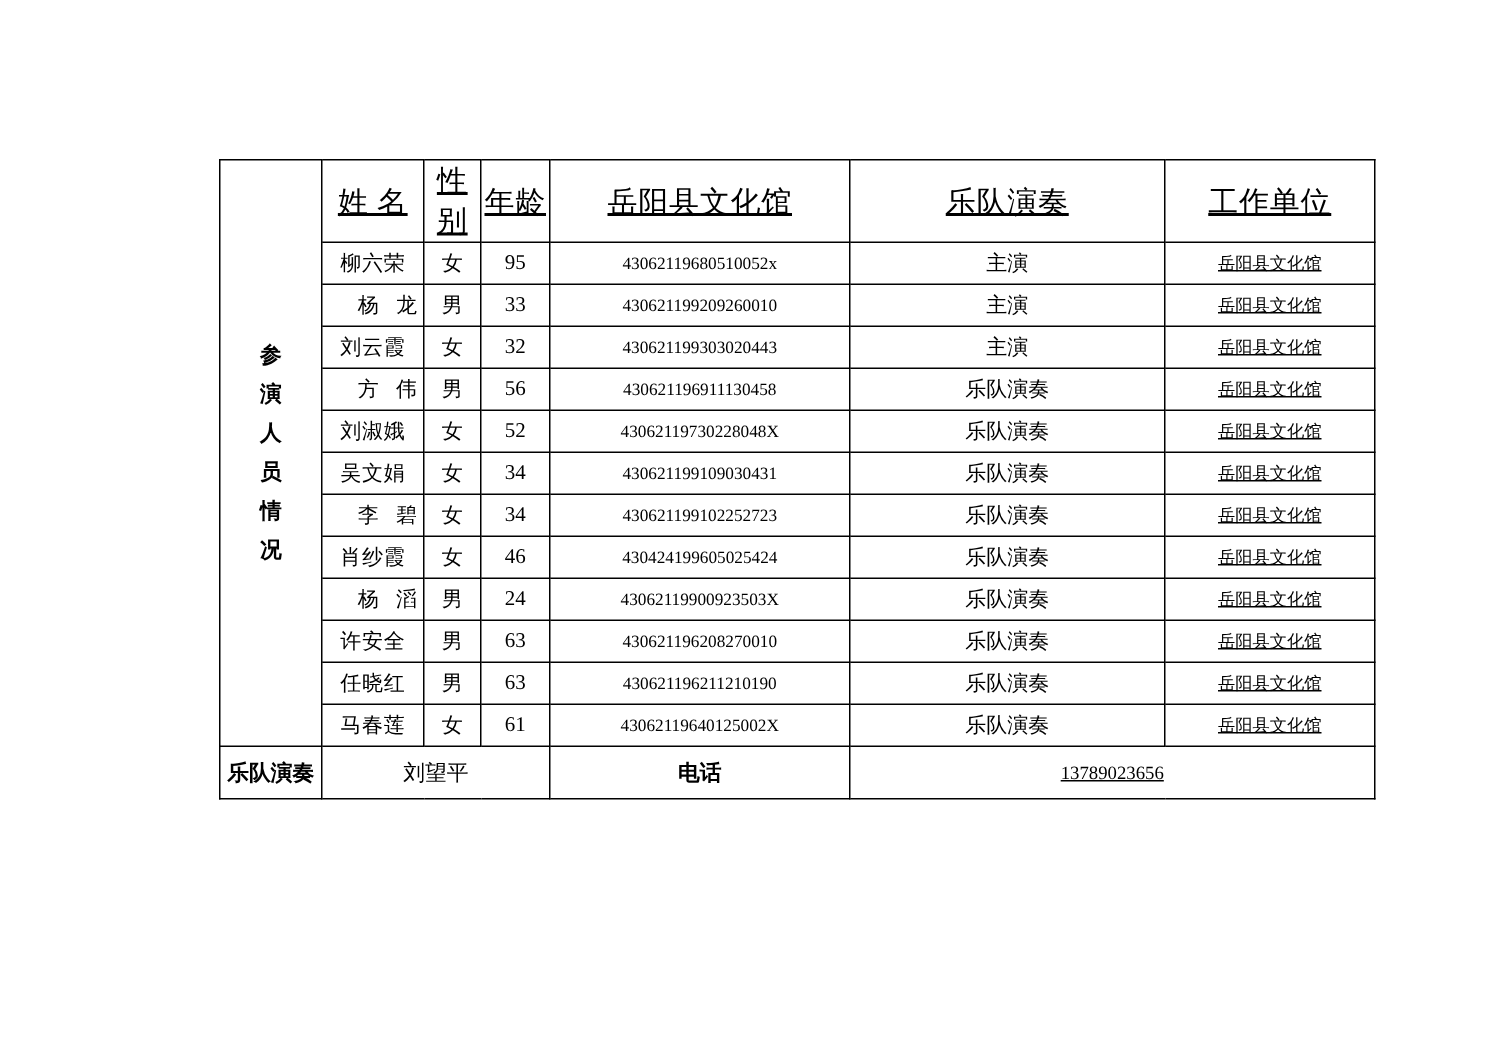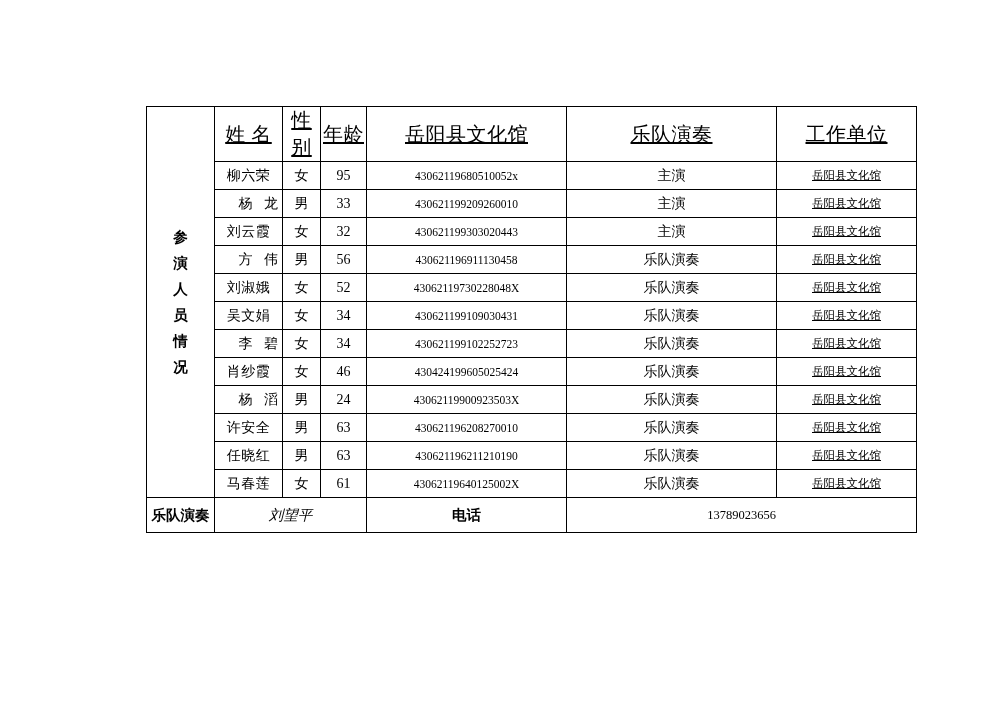--- a/index.html
+++ b/index.html
@@ -92,25 +92,25 @@
   }
   .foot-cell {
     height: 34px;
     font-size: 14.5px;
   }
   .foot-cell.label {
     font-weight: bold;
   }
   .foot-cell.value {
     font-size: 14.5px;
-    font-style: italic;
   }
   .foot-cell.phone {
     font-size: 12.5px;
     font-family: "Liberation Serif", serif;
+    text-decoration: underline;
   }
 </style>
 </head>
 <body>
 
 <div class="page">
   <div class="sheet">
 
     <table class="doc">
       <colgroup>

